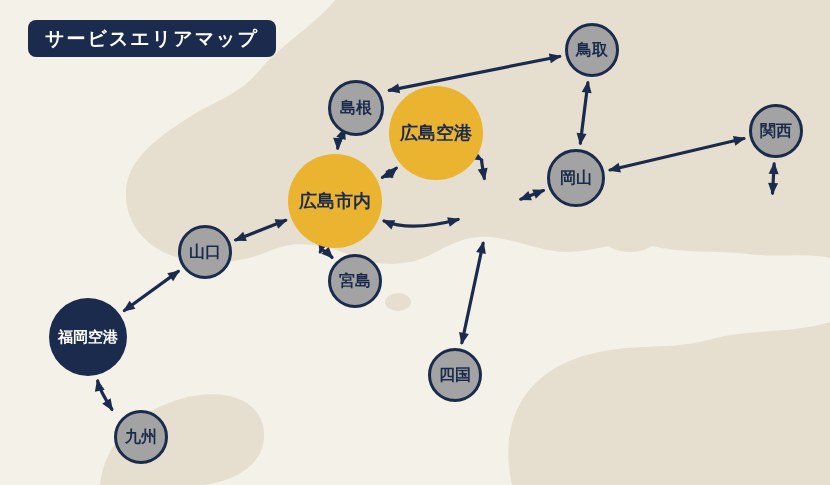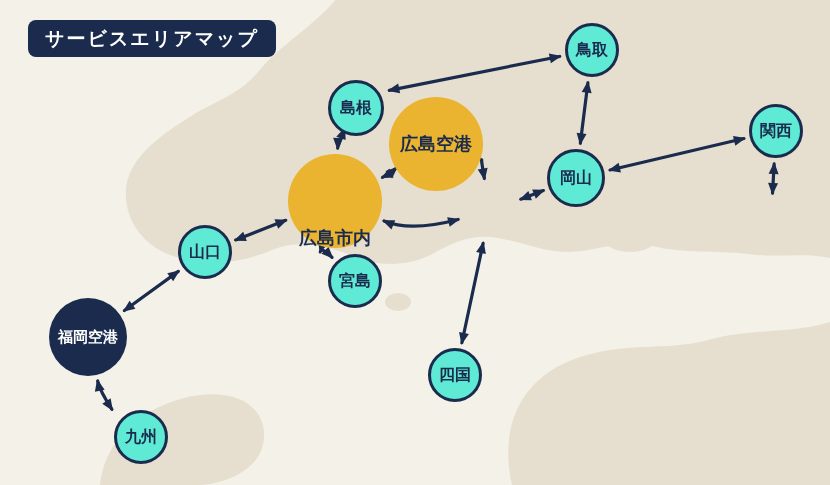--- a/index.html
+++ b/index.html
@@ -22,21 +22,21 @@
   marker path{fill:var(--navy);}
   .title-badge{
     position:absolute;left:28px;top:20px;z-index:5;
     background:var(--navy);color:#fff;font-weight:700;font-size:19px;
     letter-spacing:2px;padding:9px 17px;border-radius:8px;line-height:1;
   }
   .node{
     position:absolute;z-index:3;border-radius:50%;
     display:flex;align-items:center;justify-content:center;
     box-sizing:border-box;font-weight:700;text-align:center;line-height:1.1;
-    color:var(--navy);background:#5eead4;border:3px solid var(--navy);
+    color:var(--navy);background:#a3a3a3;border:3px solid var(--navy);
   }
   .node.city{font-size:16px;}
   .node.hub{background:var(--yellow);border:none;font-size:18px;}
   .node.airport{background:var(--navy);border:none;color:#fff;font-size:15px;}
   .node span{pointer-events:none;}
 </style>
 </head>
 <body>
 
 <div id="stage">
@@ -92,30 +92,30 @@
     </svg>
 
   <div class="title-badge">サービスエリアマップ</div>
 
 <div class="node city" style="left: 565px; top: 23px; height: 54px; width: 54px;">
       <span>鳥取</span>
     </div>
     <div class="node city" style="left: 328px; top: 80px; height: 56px; width: 56px;">
       <span>島根</span>
     </div>
-    <div class="node hub" style="left: 389px; top: 97px; height: 94px; width: 94px;">
+    <div class="node hub" style="left: 389px; top: 86px; height: 94px; width: 94px;">
       <span>広島空港</span>
     </div>
     <div class="node city" style="left: 547px; top: 149px; height: 58px; width: 58px;">
       <span>岡山</span>
     </div>
     <div class="node city" style="left: 749px; top: 104px; height: 54px; width: 54px;">
       <span>関西</span>
     </div>
-    <div class="node hub" style="left: 288px; top: 154px; height: 94px; width: 94px; align-items: flex-end;">
+    <div class="node hub" style="left: 288px; top: 154px; height: 94px; width: 94px;">
       <span>広島市内</span>
     </div>
     <div class="node city" style="left: 178px; top: 225px; height: 54px; width: 54px;">
       <span>山口</span>
     </div>
     <div class="node city" style="left: 328px; top: 254px; height: 54px; width: 54px;">
       <span>宮島</span>
     </div>
     <div class="node airport" style="left: 49px; top: 298px; height: 78px; width: 78px;">
       <span>福岡空港</span>

